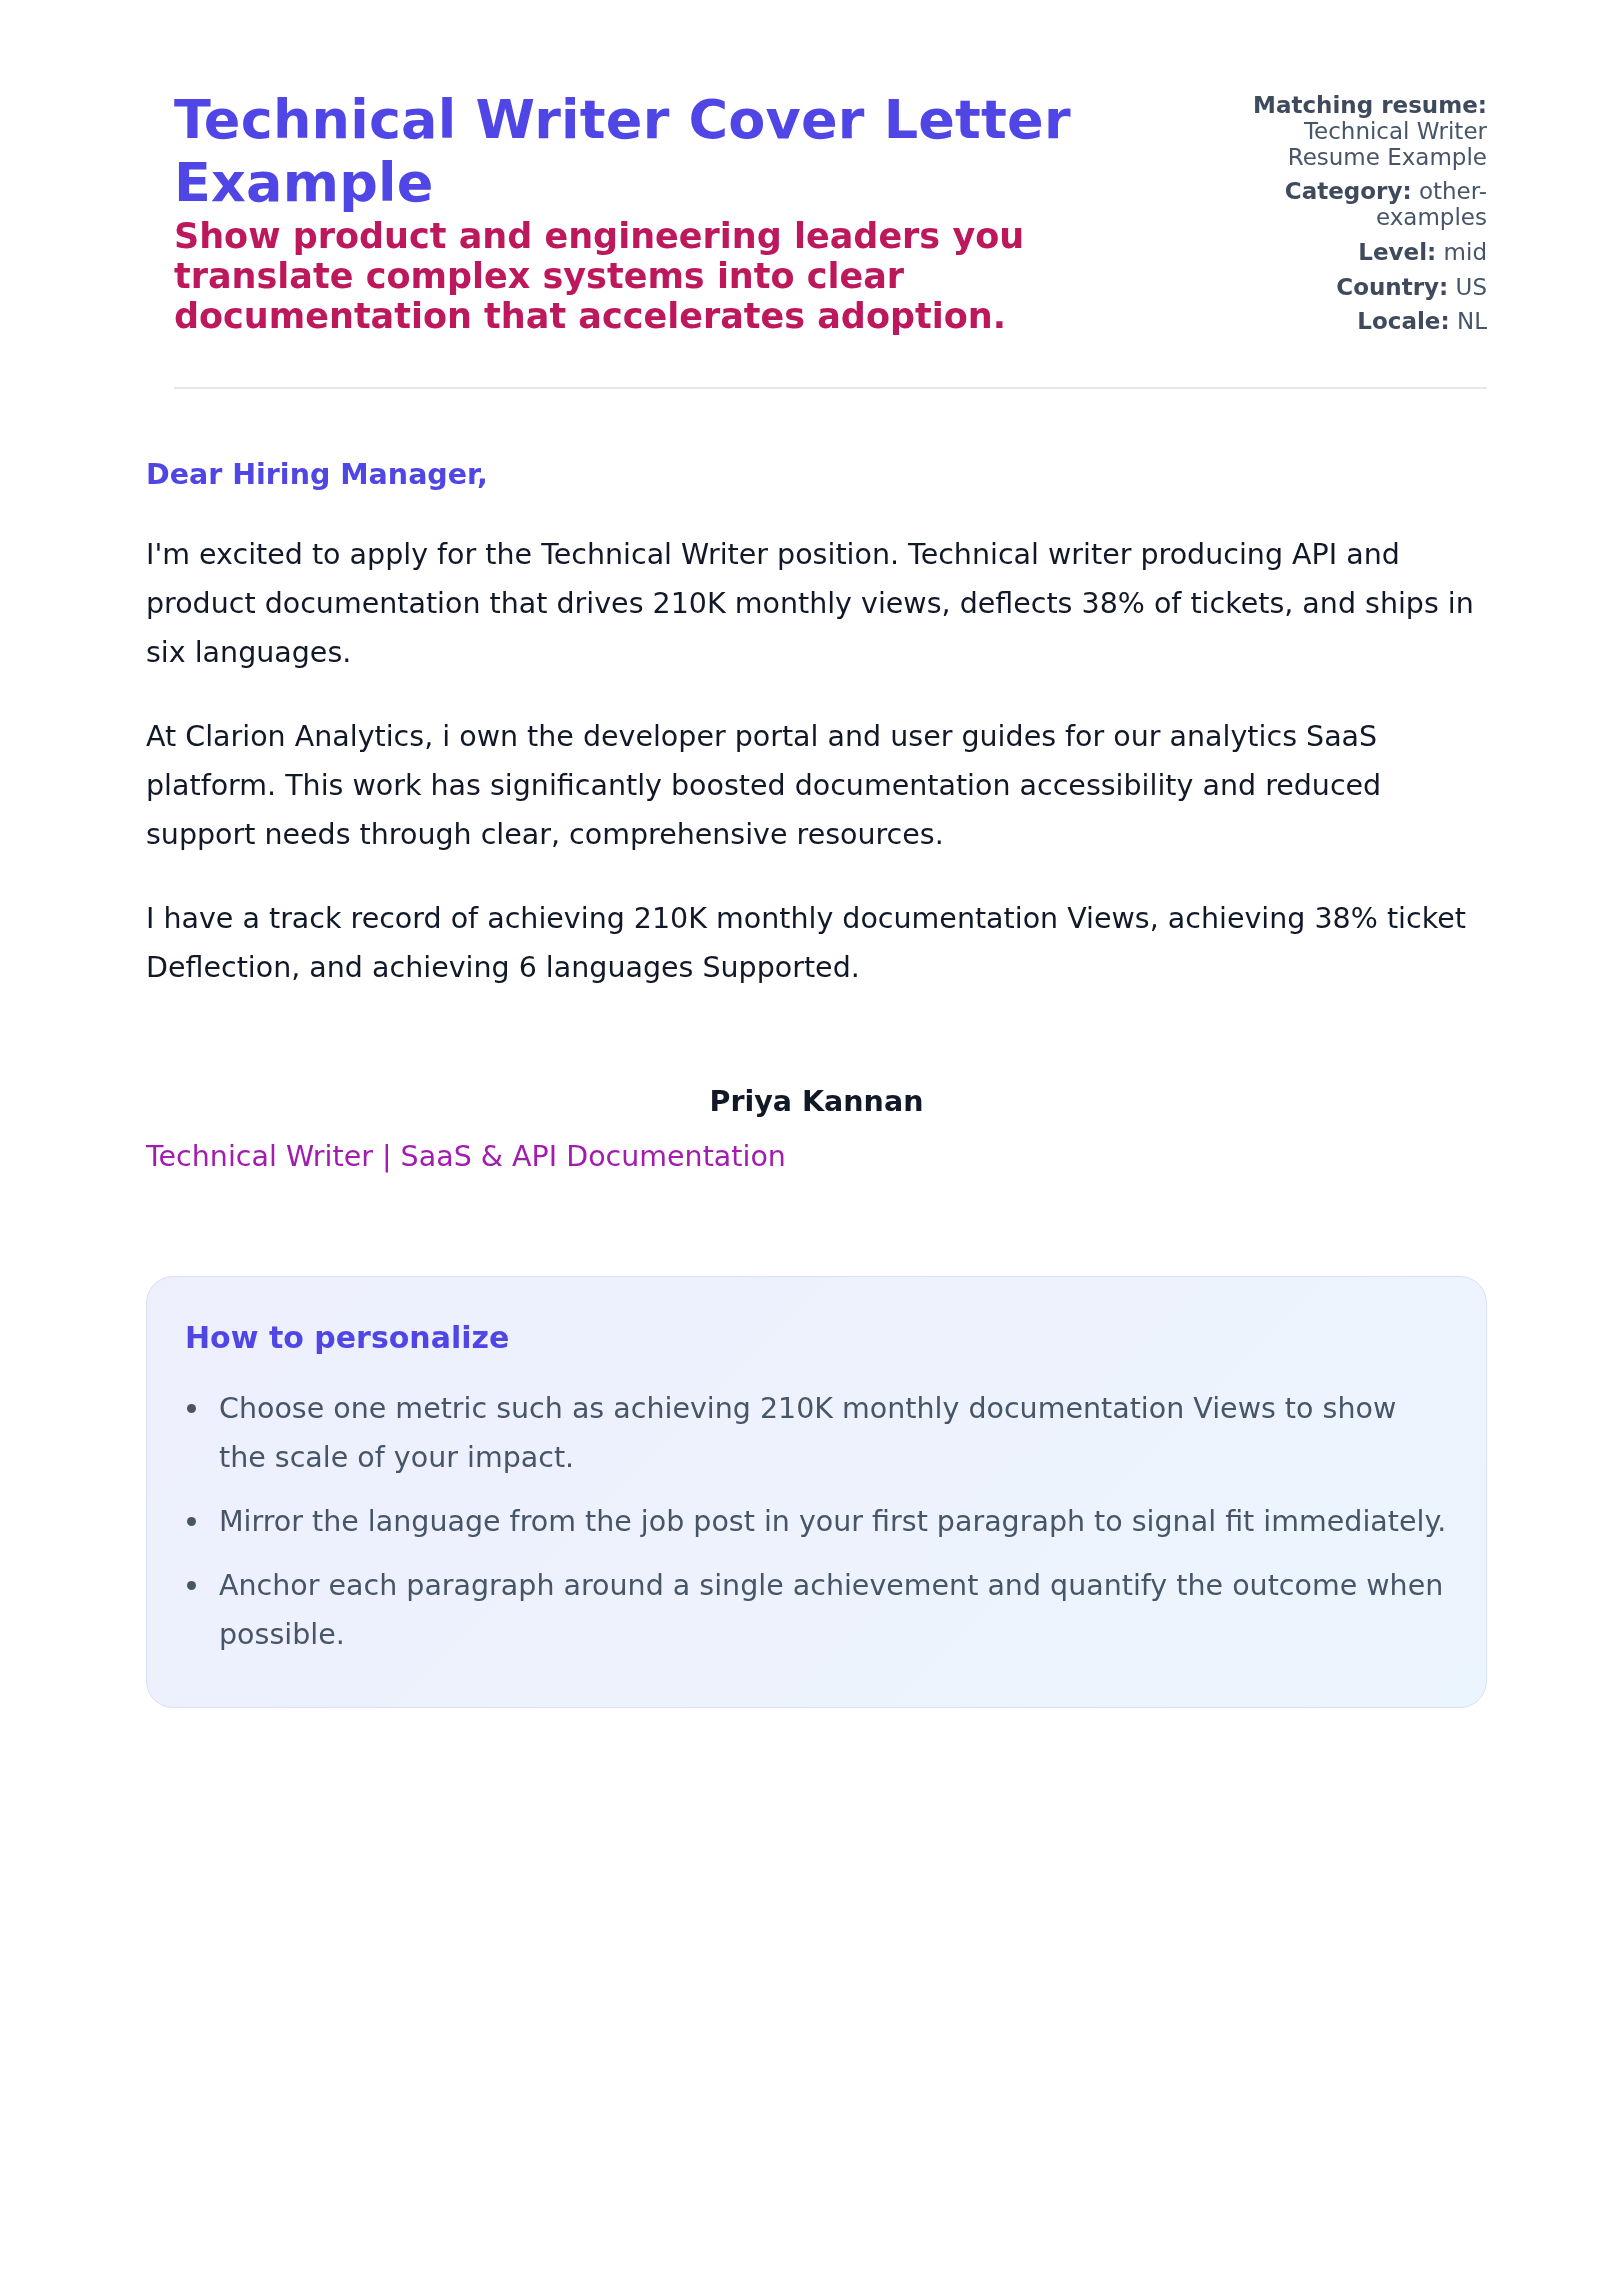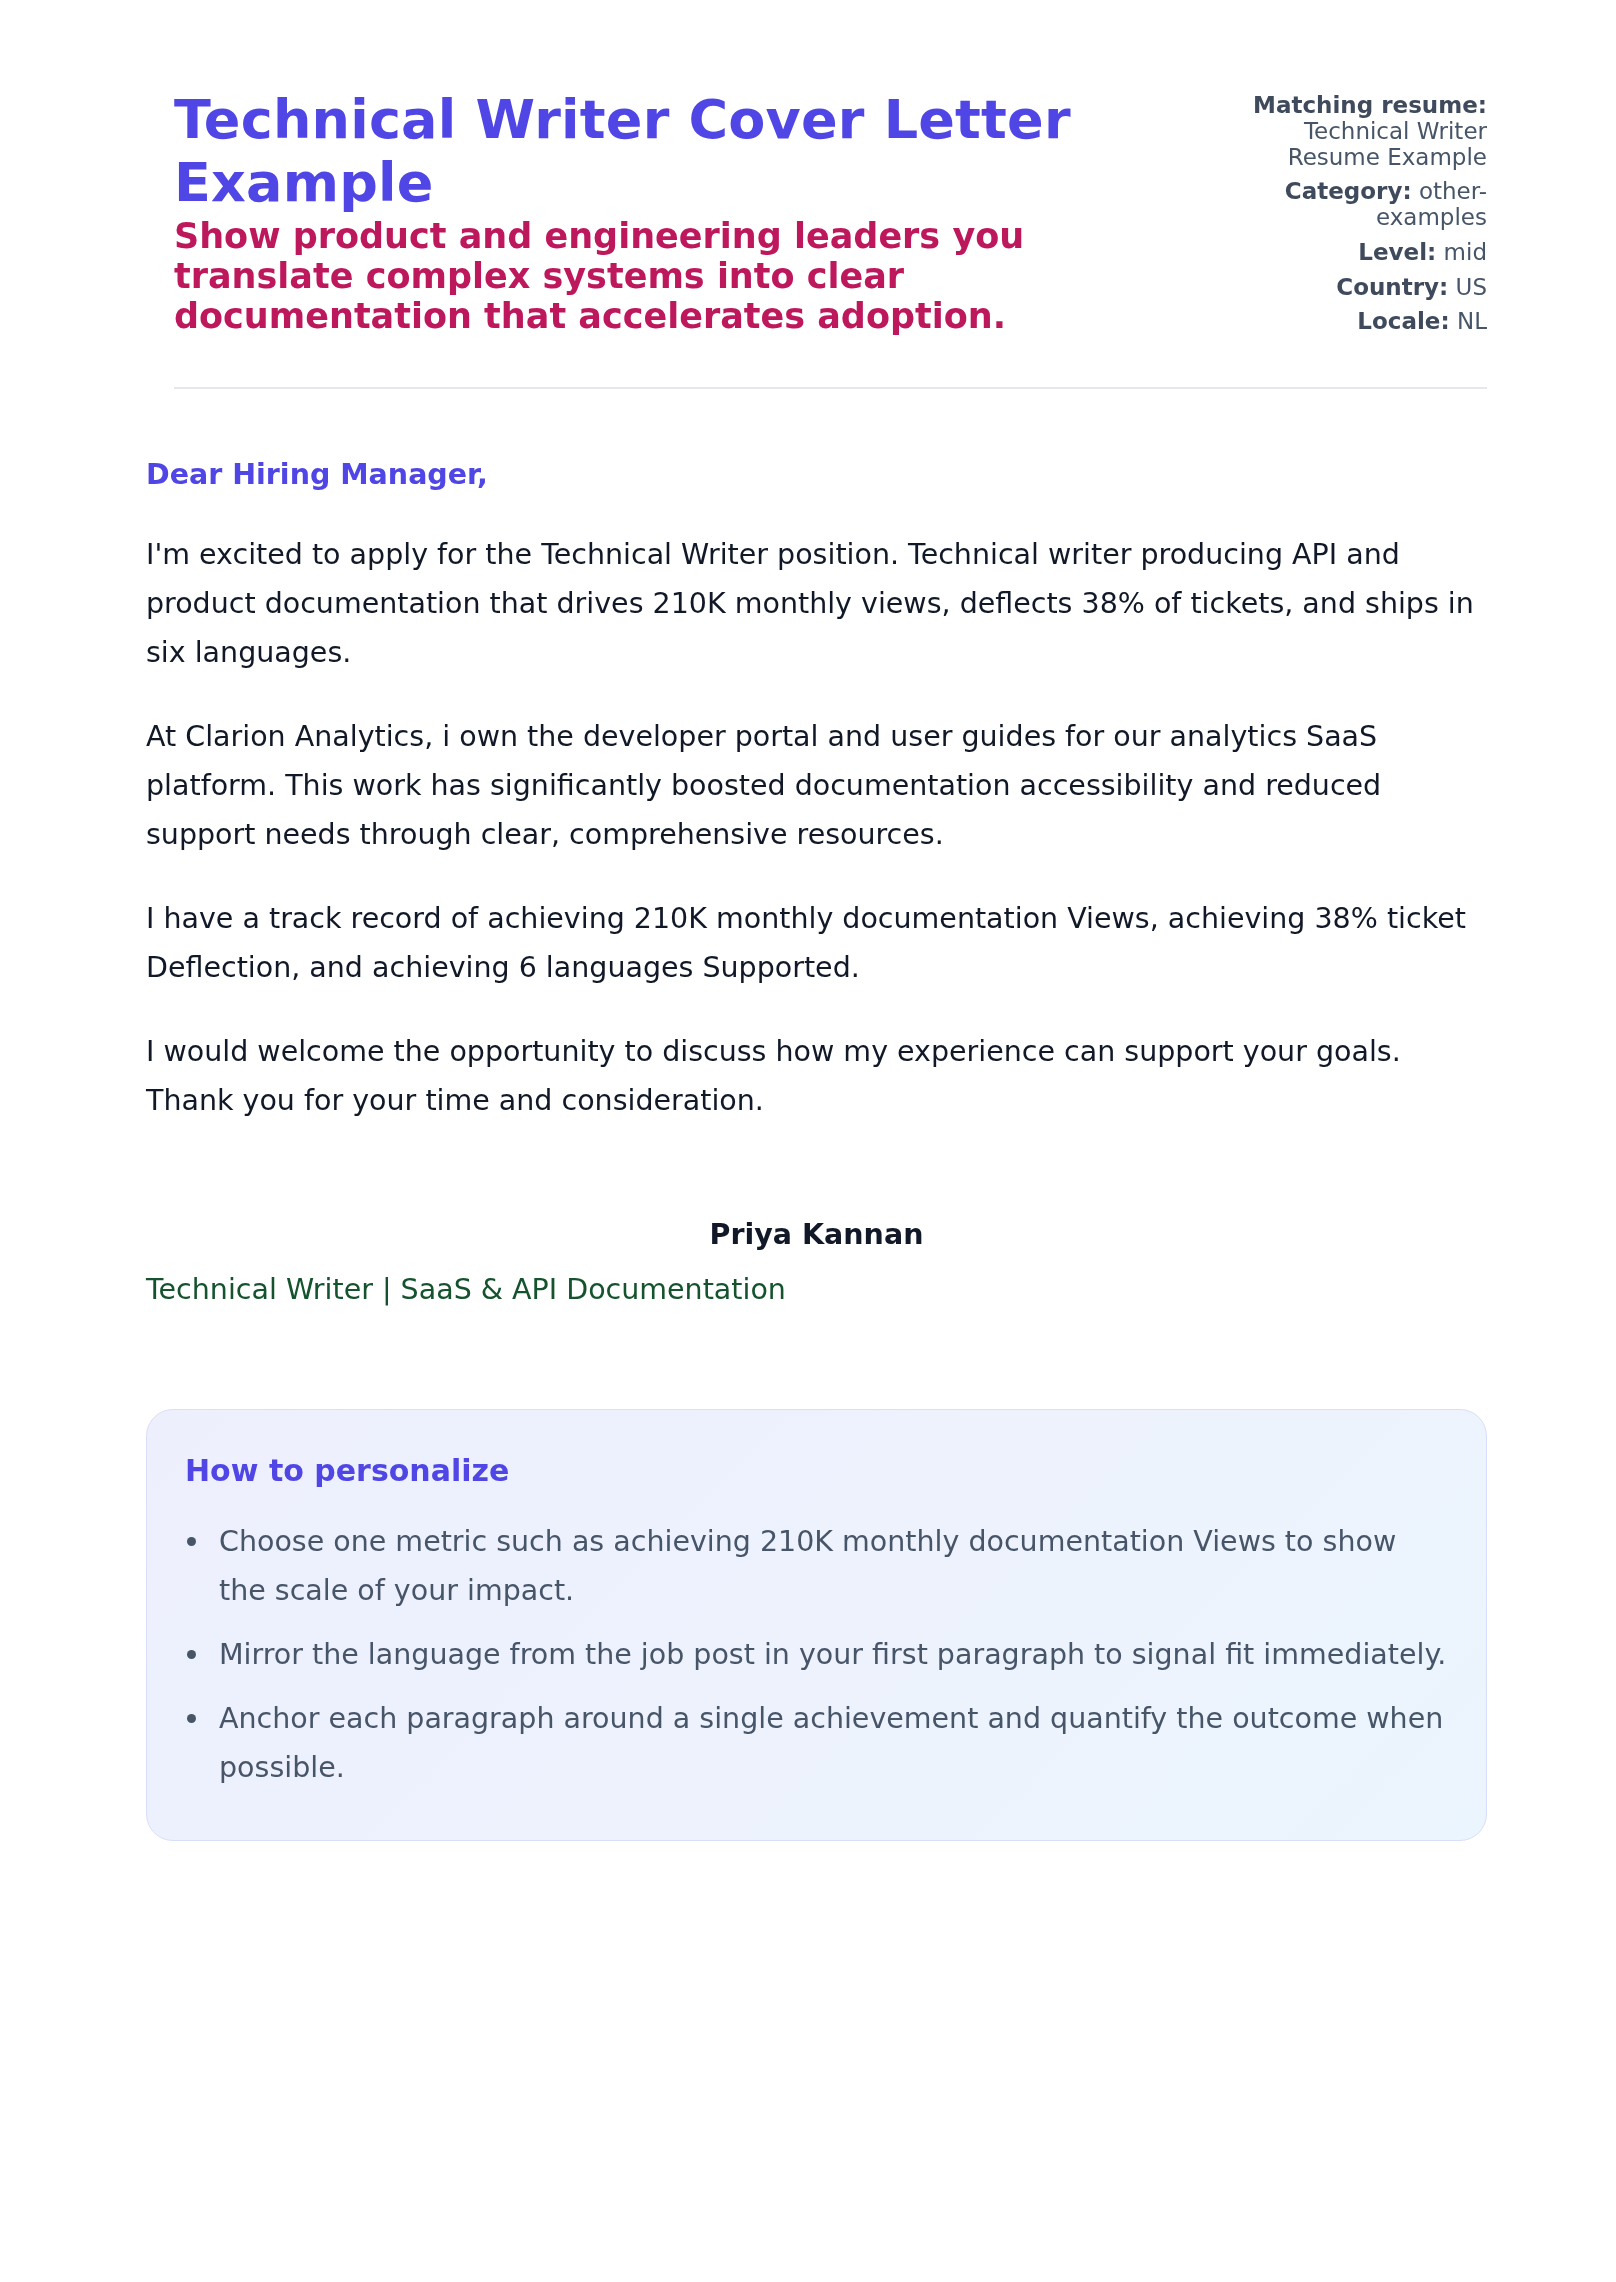--- a/index.html
+++ b/index.html
@@ -66,21 +66,21 @@
     .signature { margin-top: 91px; }
     .sig-name {
       font-size: 28.5px;
       font-weight: bold;
       color: #111827;
       line-height: 38px;
       text-align: center;
     }
     .sig-title {
       font-size: 28.5px;
-      color: #14532d;
+      color: #a21caf;
       line-height: 38px;
       margin-top: 17px;
     }
     .tips {
       margin-top: 100px;
       border: 1.9px solid #d9defa;
       border-radius: 27px;
       background: linear-gradient(135deg, #eeeffd 0%, #edf3fd 60%, #ebf5fe 100%);
       padding: 42px 38px 48px 38px;
     }
@@ -146,21 +146,20 @@
         <span class="meta-value">NL</span>
       </div>
     </div>
   </div>
 
   <div class="letter">
     <p class="greeting">Dear Hiring Manager,</p>
     <p class="para first">I'm excited to apply for the Technical Writer position. Technical writer producing API and product documentation that drives 210K monthly views, deflects 38% of tickets, and ships in six languages.</p>
     <p class="para">At Clarion Analytics, i own the developer portal and user guides for our analytics SaaS platform. This work has significantly boosted documentation accessibility and reduced support needs through clear, comprehensive resources.</p>
     <p class="para">I have a track record of achieving 210K monthly documentation Views, achieving 38% ticket Deflection, and achieving 6 languages Supported.</p>
-    <p class="para">I would welcome the opportunity to discuss how my experience can support your goals. Thank you for your time and consideration.</p>
 
     <div class="signature">
       <div class="sig-name">Priya Kannan</div>
       <div class="sig-title">Technical Writer | SaaS &amp; API Documentation</div>
     </div>
   </div>
 
   <div class="tips">
     <h3 class="tips-heading">How to personalize</h3>
     <ul class="tips-list">

